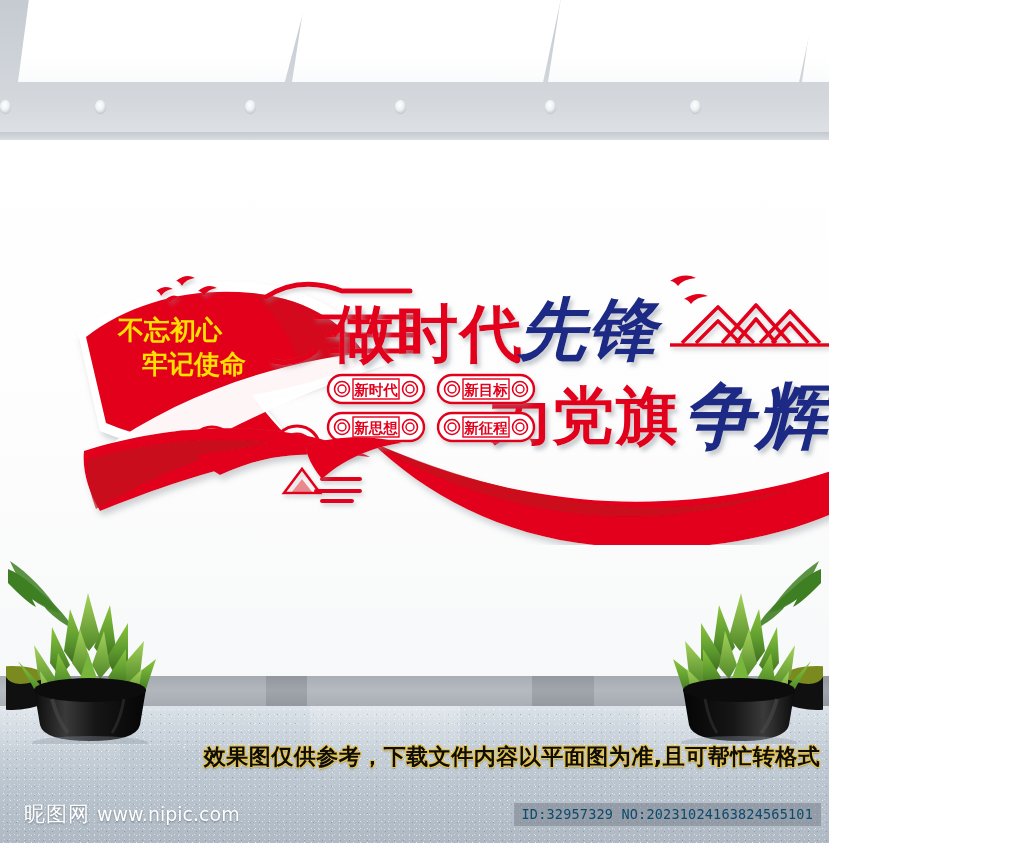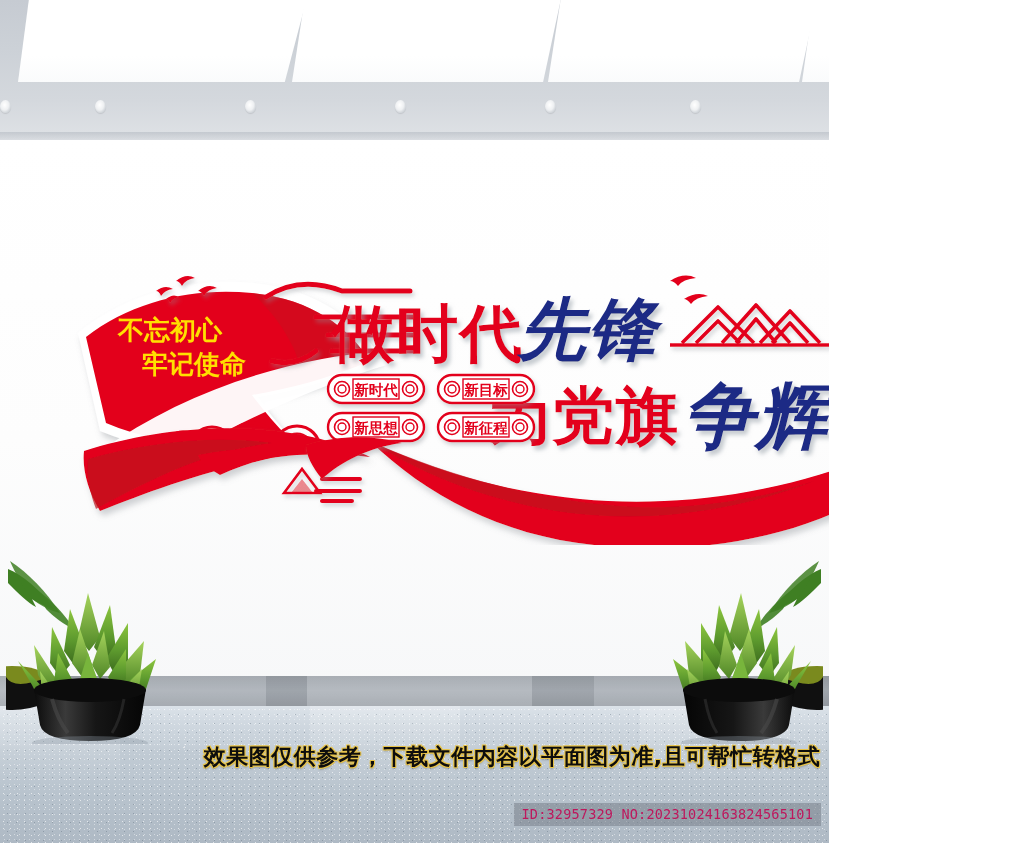--- a/index.html
+++ b/index.html
@@ -107,21 +107,21 @@
     text-shadow:0 1px 2px rgba(60,70,80,.55);
     display:flex; align-items:baseline; gap:7px;
     font-family:"DejaVu Sans","Liberation Sans",sans-serif;
   }
   .wm-logo .wm-cn { font-size:21px; }
   .wm-logo .wm-url { font-size:19px; letter-spacing:0px; }
   .wm-id {
     position:absolute; right:8px; top:803px;
     padding:3px 8px 4px;
     background:rgba(120,128,138,.55);
-    color:#be185d; font-size:13.5px; letter-spacing:.2px;
+    color:#0c4a6e; font-size:13.5px; letter-spacing:.2px;
     font-family:"DejaVu Sans Mono","Liberation Mono",monospace;
     white-space:nowrap;
   }
 </style>
 </head>
 <body>
 
 <div id="stage">
 
   <div class="ceiling">
@@ -461,15 +461,19 @@
         <ellipse cx="84" cy="131" rx="56" ry="12" fill="#0c0c0c"></ellipse>
         <path d="M46 140 q6 22 16 34" stroke="#4a4a4a" stroke-width="4" fill="none" opacity=".6"></path>
         <path d="M118 140 q-4 22 -12 34" stroke="#3a3a3a" stroke-width="3" fill="none" opacity=".5"></path>
       </g>
       <ellipse cx="84" cy="184" rx="58" ry="7" fill="#8c98a4" opacity=".35"></ellipse>
     </svg>
   </div>
 
   <div class="caption">效果图仅供参考，下载文件内容以平面图为准,且可帮忙转格式</div>
 
+  <div class="wm-logo">
+    <span class="wm-cn">昵图网</span>
+    <span class="wm-url">www.nipic.com</span>
+  </div>
   <div class="wm-id">ID:32957329 NO:20231024163824565101</div>
 
 </div>
 
 </body></html>

